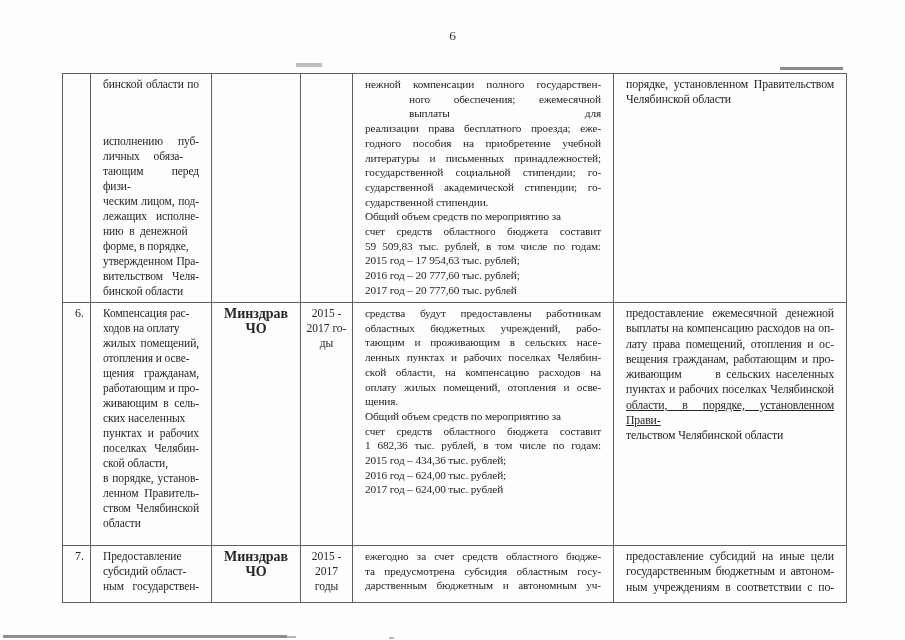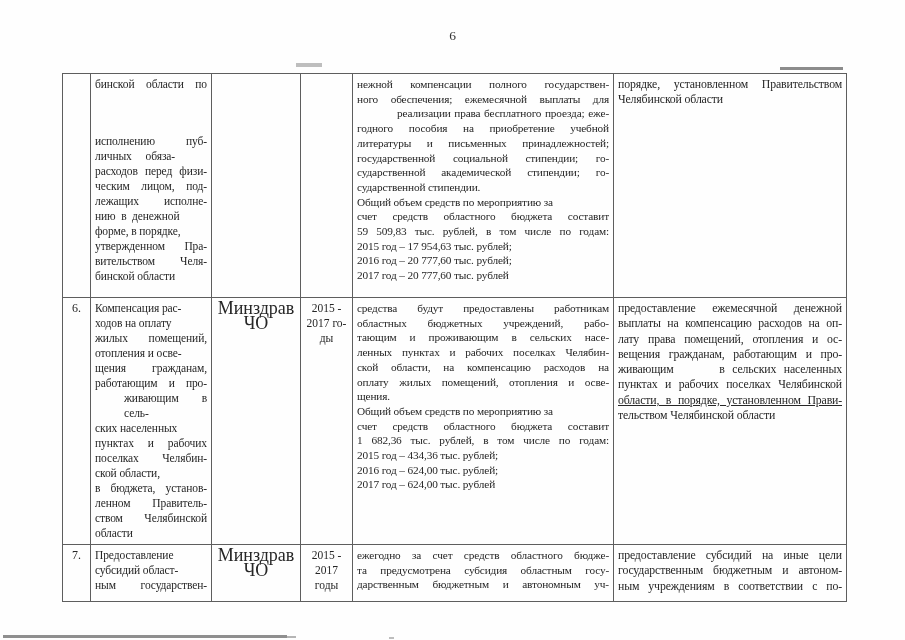--- a/index.html
+++ b/index.html
@@ -10,32 +10,32 @@
   }
   .page-number{
     position:absolute;top:28px;left:0;right:0;text-align:center;
     font-size:13.5px;color:#333;
   }
   .doc-table{
     position:absolute;left:62px;top:73px;width:784px;
     border-collapse:collapse;table-layout:fixed;
   }
   .doc-table td{
-    border:1px solid #5e5e5e;vertical-align:top;padding:3px 4px;
+    border:1px solid #5e5e5e;vertical-align:top;padding:3px 12px;
     font-size:12px;overflow:hidden;
   }
   tr.r0 td{height:217px;}
   tr.r1 td{height:236px;}
   tr.r2 td{height:50px;}
   .cell{width:100%;}
   .ln{min-height:1em;}
   .ctr{text-align:center;}
   .c-num .cell{font-size:12px;line-height:15px;}
   .c-name .cell{font-size:11.5px;line-height:15px;letter-spacing:-0.1px;}
-  .c-exec .cell{font-size:18px;line-height:15px;}
+  .c-exec .cell{font-size:14px;line-height:15px;font-weight:bold;}
   .c-years{padding:3px 1px !important;}
   .c-years .cell{font-size:11.5px;line-height:15px;text-align:center;}
   .c-desc .cell{font-size:11.3px;line-height:14.7px;letter-spacing:-0.15px;}
   .c-res .cell{font-size:11.8px;line-height:15.3px;letter-spacing:-0.15px;}
   
   .artifact{position:absolute;}
   .bottom-line{left:3px;top:635px;width:284px;height:3px;background:#8f8f8f;}
   .bottom-line-tail{left:287px;top:636px;width:9px;height:2px;background:#b5b5b5;}
   .bottom-speck{left:389px;top:637px;width:5px;height:2px;background:#bdbdbd;}
   .top-smudge-1{left:296px;top:63px;width:26px;height:4px;background:#a3a3a3;opacity:.7;}
@@ -58,41 +58,41 @@
   <tbody>
     <tr class="r0">
       <td class="c-num">
           <div class="cell ctr"></div>
         </td>
       <td class="c-name">
           <div class="cell just">
             <div class="ln" style="text-align: justify; text-align-last: justify;">бинской области по</div>
             <div class="ln" style="text-align: justify; text-align-last: justify; margin-top: 42px;">исполнению &nbsp;&nbsp;пуб-</div>
             <div class="ln" style="">личных &nbsp;&nbsp;&nbsp;&nbsp;обяза-</div>
-            <div class="ln" style="text-align: justify; text-align-last: justify;">расходов перед физи-</div>
+            <div class="ln" style="text-align: justify; text-align-last: justify;">тающим перед физи-</div>
             <div class="ln" style="text-align: justify; text-align-last: justify;">ческим лицом, под-</div>
             <div class="ln" style="text-align: justify; text-align-last: justify;">лежащих исполне-</div>
             <div class="ln" style="">нию &nbsp;в &nbsp;денежной</div>
             <div class="ln" style="">форме, в порядке,</div>
             <div class="ln" style="text-align: justify; text-align-last: justify;">утвержденном Пра-</div>
             <div class="ln" style="text-align: justify; text-align-last: justify;">вительством Челя-</div>
             <div class="ln" style="">бинской области</div>
           </div>
         </td>
       <td class="c-exec">
           <div class="cell ctr"></div>
         </td>
       <td class="c-years">
           <div class="cell ctr"></div>
         </td>
       <td class="c-desc">
           <div class="cell just">
             <div class="ln" style="text-align: justify; text-align-last: justify;">нежной компенсации полного государствен-</div>
-            <div class="ln" style="text-align: justify; text-align-last: justify;">ного обеспечения; ежемесячной выплаты для</div>
-            <div class="ln" style="text-align: justify; text-align-last: justify; margin-left: 40px;">реализации права бесплатного проезда; еже-</div>
+            <div class="ln" style="text-align: justify; text-align-last: justify; margin-left: 44px;">ного обеспечения; ежемесячной выплаты для</div>
+            <div class="ln" style="text-align: justify; text-align-last: justify;">реализации права бесплатного проезда; еже-</div>
             <div class="ln" style="text-align: justify; text-align-last: justify;">годного пособия на приобретение учебной</div>
             <div class="ln" style="text-align: justify; text-align-last: justify;">литературы и письменных принадлежностей;</div>
             <div class="ln" style="text-align: justify; text-align-last: justify;">государственной социальной стипендии; го-</div>
             <div class="ln" style="text-align: justify; text-align-last: justify;">сударственной академической стипендии; го-</div>
             <div class="ln" style="">сударственной стипендии.</div>
             <div class="ln" style="">Общий объем средств по мероприятию за</div>
             <div class="ln" style="text-align: justify; text-align-last: justify;">счет средств областного бюджета составит</div>
             <div class="ln" style="text-align: justify; text-align-last: justify;">59 509,83 тыс. рублей, в том числе по годам:</div>
             <div class="ln" style="">2015 год – 17 954,63 тыс. рублей;</div>
             <div class="ln" style="">2016 год – 20 777,60 тыс. рублей;</div>
@@ -111,26 +111,26 @@
           <div class="cell ctr">6.</div>
         </td>
       <td class="c-name">
           <div class="cell just">
             <div class="ln" style="">Компенсация рас-</div>
             <div class="ln" style="">ходов на оплату</div>
             <div class="ln" style="text-align: justify; text-align-last: justify;">жилых помещений,</div>
             <div class="ln" style="">отопления и осве-</div>
             <div class="ln" style="text-align: justify; text-align-last: justify;">щения гражданам,</div>
             <div class="ln" style="text-align: justify; text-align-last: justify;">работающим и про-</div>
-            <div class="ln" style="text-align: justify; text-align-last: justify; margin-left: 29px;">живающим в сель-</div>
+            <div class="ln" style="text-align: justify; text-align-last: justify;">живающим в сель-</div>
             <div class="ln" style="">ских населенных</div>
             <div class="ln" style="text-align: justify; text-align-last: justify;">пунктах и рабочих</div>
             <div class="ln" style="text-align: justify; text-align-last: justify;">поселках Челябин-</div>
             <div class="ln" style="">ской области,</div>
-            <div class="ln" style="text-align: justify; text-align-last: justify;">в бюджета, установ-</div>
+            <div class="ln" style="text-align: justify; text-align-last: justify;">в порядке, установ-</div>
             <div class="ln" style="text-align: justify; text-align-last: justify;">ленном Правитель-</div>
             <div class="ln" style="text-align: justify; text-align-last: justify;">ством Челябинской</div>
             <div class="ln" style="">области</div>
           </div>
         </td>
       <td class="c-exec">
           <div class="cell ctr">Минздрав ЧО</div>
         </td>
       <td class="c-years">
           <div class="cell ctr">

